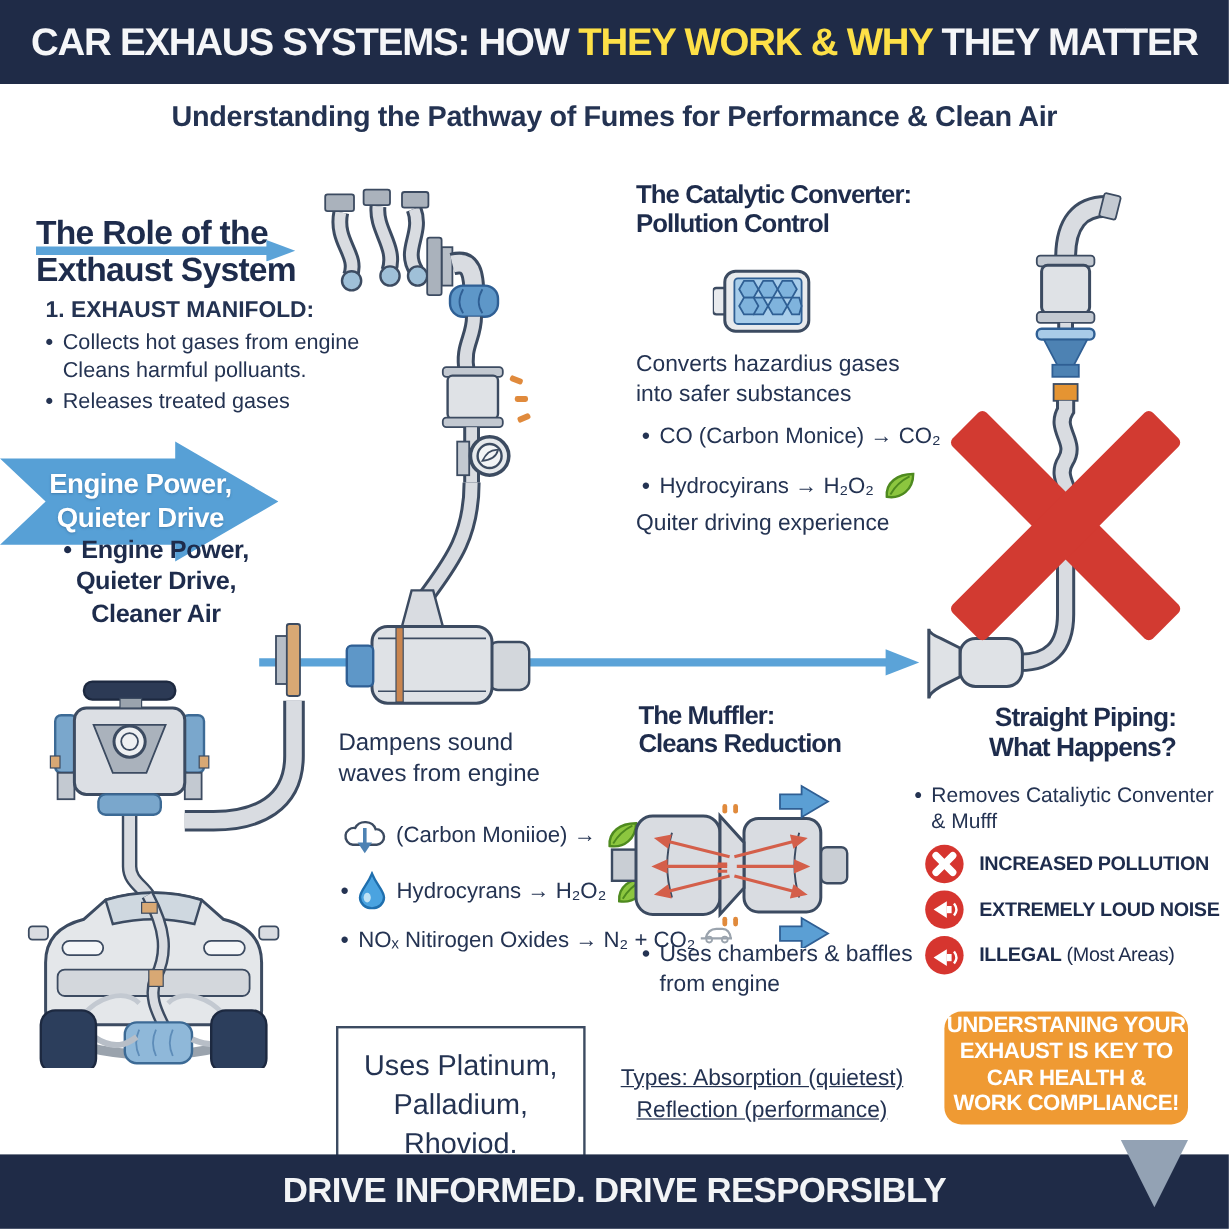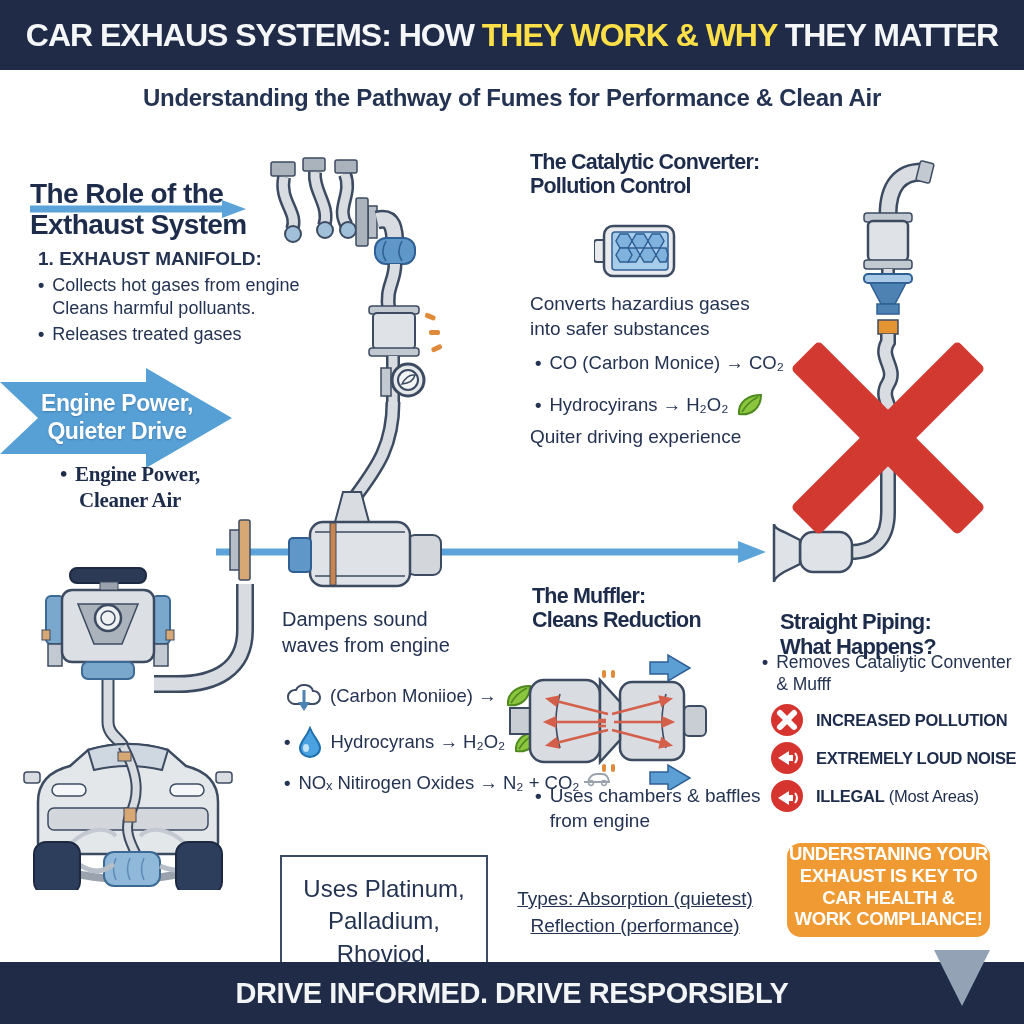--- a/index.html
+++ b/index.html
@@ -19,38 +19,38 @@
   .h2{font-weight:700;color:#1e2c4c;letter-spacing:-0.6px;line-height:1.12;}
   .blt{display:inline-block;margin-right:8px;font-weight:700;}
 
   .role-head{left:30px;top:146px;font-size:28px;margin-top:32px;}
   .manifold{left:38px;top:248px;width:262px;font-size:18px;color:#243352;}
   .manifold .num-line{font-weight:700;font-size:19px;margin-bottom:4px;}
   .m-row{display:flex;margin-bottom:2px;line-height:1.3;}
 
   .big-arrow-text{left:34px;top:390px;width:166px;text-align:center;color:#fff;font-weight:700;
                   font-size:23px;line-height:1.2;letter-spacing:-0.4px;text-shadow:0 1px 2px rgba(30,60,100,.35);}
-  .benefits{left:38px;top:461px;width:184px;text-align:center;font-weight:700;font-size:21px;line-height:1.25;color:#1e2c4c;letter-spacing:-0.3px;font-family:Liberation Serif, serif;}
+  .benefits{left:38px;top:446px;width:184px;text-align:center;font-weight:700;font-size:21px;line-height:1.25;color:#1e2c4c;letter-spacing:-0.3px;}
 
   .dampens{left:282px;top:606px;width:200px;font-size:20px;line-height:1.3;color:#243352;}
   .react-row{position:absolute;display:flex;align-items:center;font-size:18.5px;color:#243352;white-space:nowrap;}
   .note-box{left:280px;top:855px;width:196px;border:2px solid #3c4b61;background:#fff;padding:16px 4px;
             text-align:center;font-size:24px;line-height:1.35;color:#243352;}
 
   .cat-head{left:530px;top:150px;font-size:21.5px;letter-spacing:-0.8px;}
   .cat-desc{left:530px;top:292px;width:225px;font-size:19px;line-height:1.3;}
   .cat-b1{left:535px;top:352px;}
   .cat-b2{left:535px;top:392px;}
   .cat-note{left:530px;top:426px;font-size:19px;}
 
   .muf-head{left:532px;top:584px;font-size:21.5px;letter-spacing:-0.8px;}
   .muf-bullet{left:535px;top:784px;width:235px;display:flex;font-size:19px;line-height:1.3;}
   .muf-types{left:505px;top:886px;width:260px;text-align:center;font-size:19px;line-height:1.4;text-decoration:underline;}
 
-  .sp-head{left:780px;top:610px;width:200px;text-align:left;font-size:22px;letter-spacing:-0.8px;}
+  .sp-head{left:780px;top:586px;width:200px;text-align:right;font-size:22px;letter-spacing:-0.8px;}
   .sp-bullet{left:762px;top:652px;width:250px;display:flex;font-size:17.5px;line-height:1.25;}
   .warn-row{position:absolute;display:flex;align-items:center;gap:12px;}
   .warn-label{font-size:16.5px;font-weight:700;color:#1e2c4c;letter-spacing:-0.3px;white-space:nowrap;}
   .warn-suffix{font-weight:400;}
 
   .cta-box{left:787px;top:843px;width:203px;height:94px;background:#ef9a33;border-radius:14px;
            display:flex;flex-direction:column;align-items:center;
            color:#fff;font-weight:700;font-size:18.5px;line-height:1.18;text-align:center;letter-spacing:-0.4px;}
 
   .footbar{left:0;top:962px;width:1024px;height:62px;background:#1f2b47;display:flex;align-items:center;justify-content:center;}
@@ -93,20 +93,21 @@
   <svg class="abs" style="left:0;top:366px;" width="232" height="104">
     <polygon points="0,16 146,16 146,2 232,52 146,102 146,88 0,88 38,52" fill="#57a0d6"></polygon>
   </svg>
   <div class="abs big-arrow-text">
     <div>Engine Power,</div>
     <div>Quieter Drive</div>
   </div>
 
   <div class="abs benefits">
     <div><span class="blt">•</span><span>Engine Power,</span></div>
+    <div>Quieter Drive,</div>
     <div>Cleaner Air</div>
   </div>
 
   <svg class="abs" style="left:210px;top:536px;" width="560" height="30">
     <line x1="6" y1="16" x2="530" y2="16" stroke="#5ba3d8" stroke-width="7"></line>
     <polygon points="528,5 556,16 528,27" fill="#5ba3d8"></polygon>
   </svg>
 
   <svg class="abs" style="left:18px;top:512px;" width="240" height="378" viewBox="0 0 240 378">
 

